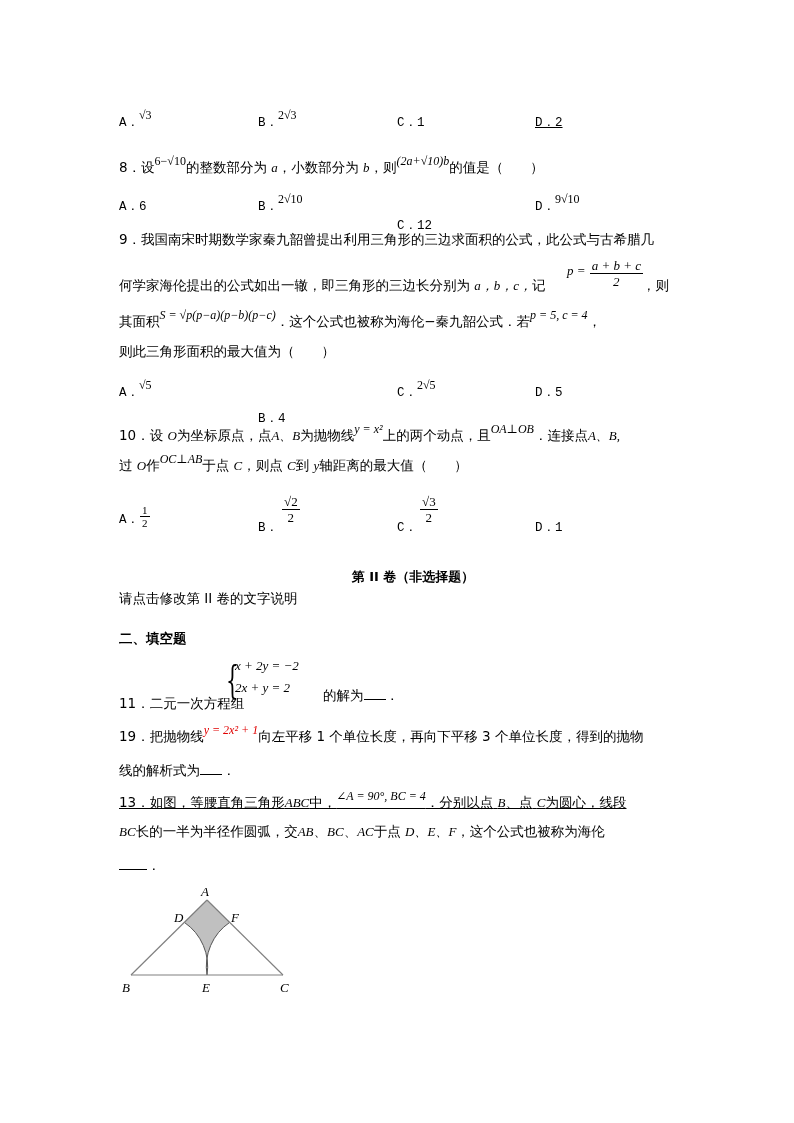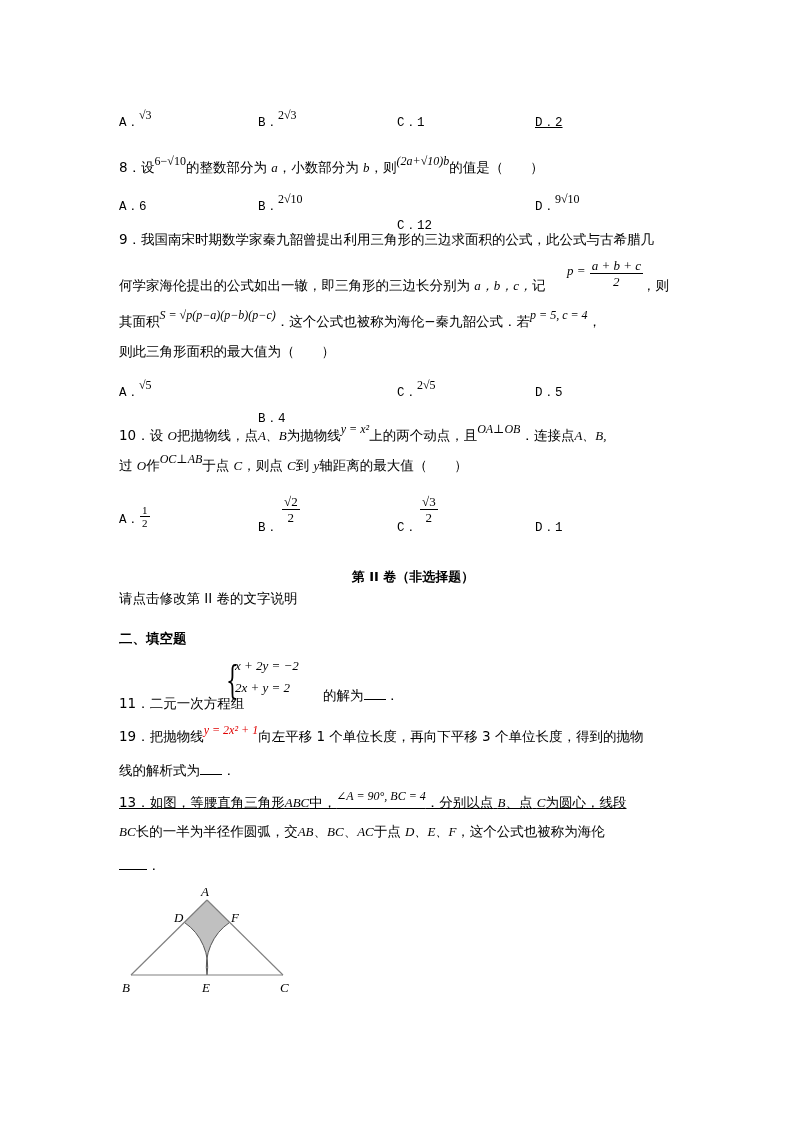--- a/index.html
+++ b/index.html
@@ -76,21 +76,21 @@
   <span>B．</span><span>4</span>
 </div>
 <div class="abs opt" style="left:397px;top:384px;">
   <span>C．</span><span class="mr sup">2√5</span>
 </div>
 <div class="abs opt" style="left:535px;top:384px;">
   <span>D．</span><span>5</span>
 </div>
 
 <div class="abs txt" style="left:119px;top:426px;">
-  <span>10．设</span> <span class="m">O</span><span>把抛物线，点</span><span class="m">A、B</span><span>为抛物线</span><span class="m sup">y = x²</span><span>上的两个动点，且</span><span class="m sup">OA⊥OB</span><span>．连接点</span><span class="m">A、B,</span>
+  <span>10．设</span> <span class="m">O</span><span>为坐标原点，点</span><span class="m">A、B</span><span>为抛物线</span><span class="m sup">y = x²</span><span>上的两个动点，且</span><span class="m sup">OA⊥OB</span><span>．连接点</span><span class="m">A、B,</span>
 </div>
 <div class="abs txt" style="left:119px;top:456px;">
   <span>过</span> <span class="m">O</span><span>作</span><span class="m sup">OC⊥AB</span><span>于点</span> <span class="m">C</span><span>，则点</span> <span class="m">C</span><span>到</span> <span class="m">y</span><span>轴距离的最大值（　　）</span>
 </div>
 
 <div class="abs opt" style="left:119px;top:511px;">
   <span style="display:inline-block;vertical-align:bottom;">A．</span>
 </div>
 <div class="abs" style="left:140px;top:504px;">
   <span class="frac mr" style="font-size:11px;">

